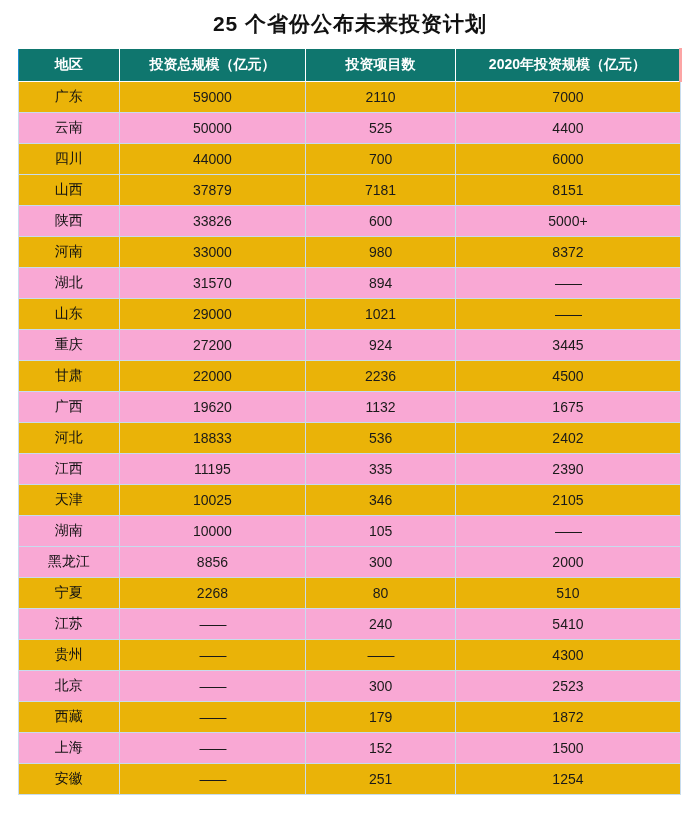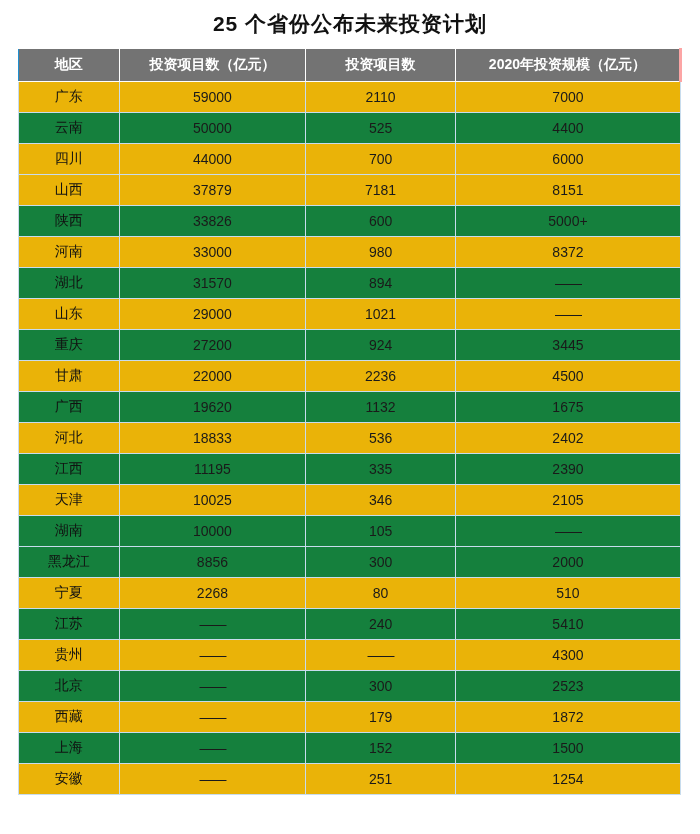--- a/index.html
+++ b/index.html
@@ -35,21 +35,21 @@
     border-collapse: collapse;
     table-layout: fixed;
     font-size: 14px;
   }
   table.data-table col.c0 { width: 15.2%; }
   table.data-table col.c1 { width: 28.2%; }
   table.data-table col.c2 { width: 22.6%; }
   table.data-table col.c3 { width: 34.0%; }
 
   thead th {
-    background: #737373;
+    background: #0f766e;
     color: #ffffff;
     font-weight: bold;
     font-size: 14px;
     height: 30px;
     border: 1px solid #ffffff;
     text-align: center;
     vertical-align: middle;
     letter-spacing: 0px;
   }
   thead th.first {
@@ -65,21 +65,21 @@
     border: 1px solid #c8dced;
     font-size: 14px;
     color: #1a1a1a;
     white-space: nowrap;
     overflow: hidden;
   }
   tbody tr.odd td {
     background: #eab308;
   }
   tbody tr.even td {
-    background: #15803d;
+    background: #f9a8d4;
   }
   tbody td.region {
     color: #111111;
   }
   .dash {
     letter-spacing: -1px;
   }
 </style>
 </head>
 <body>
@@ -91,21 +91,21 @@
   <table class="data-table">
     <colgroup>
       <col class="c0">
       <col class="c1">
       <col class="c2">
       <col class="c3">
     </colgroup>
     <thead>
       <tr>
         <th class="first">地区</th>
-        <th>投资项目数（亿元）</th>
+        <th>投资总规模（亿元）</th>
         <th>投资项目数</th>
         <th class="last">2020年投资规模（亿元）</th>
       </tr>
     </thead>
     <tbody>
       <tr class="odd">
         <td class="region">广东</td>
         <td>59000</td>
         <td>2110</td>
         <td>7000</td>

